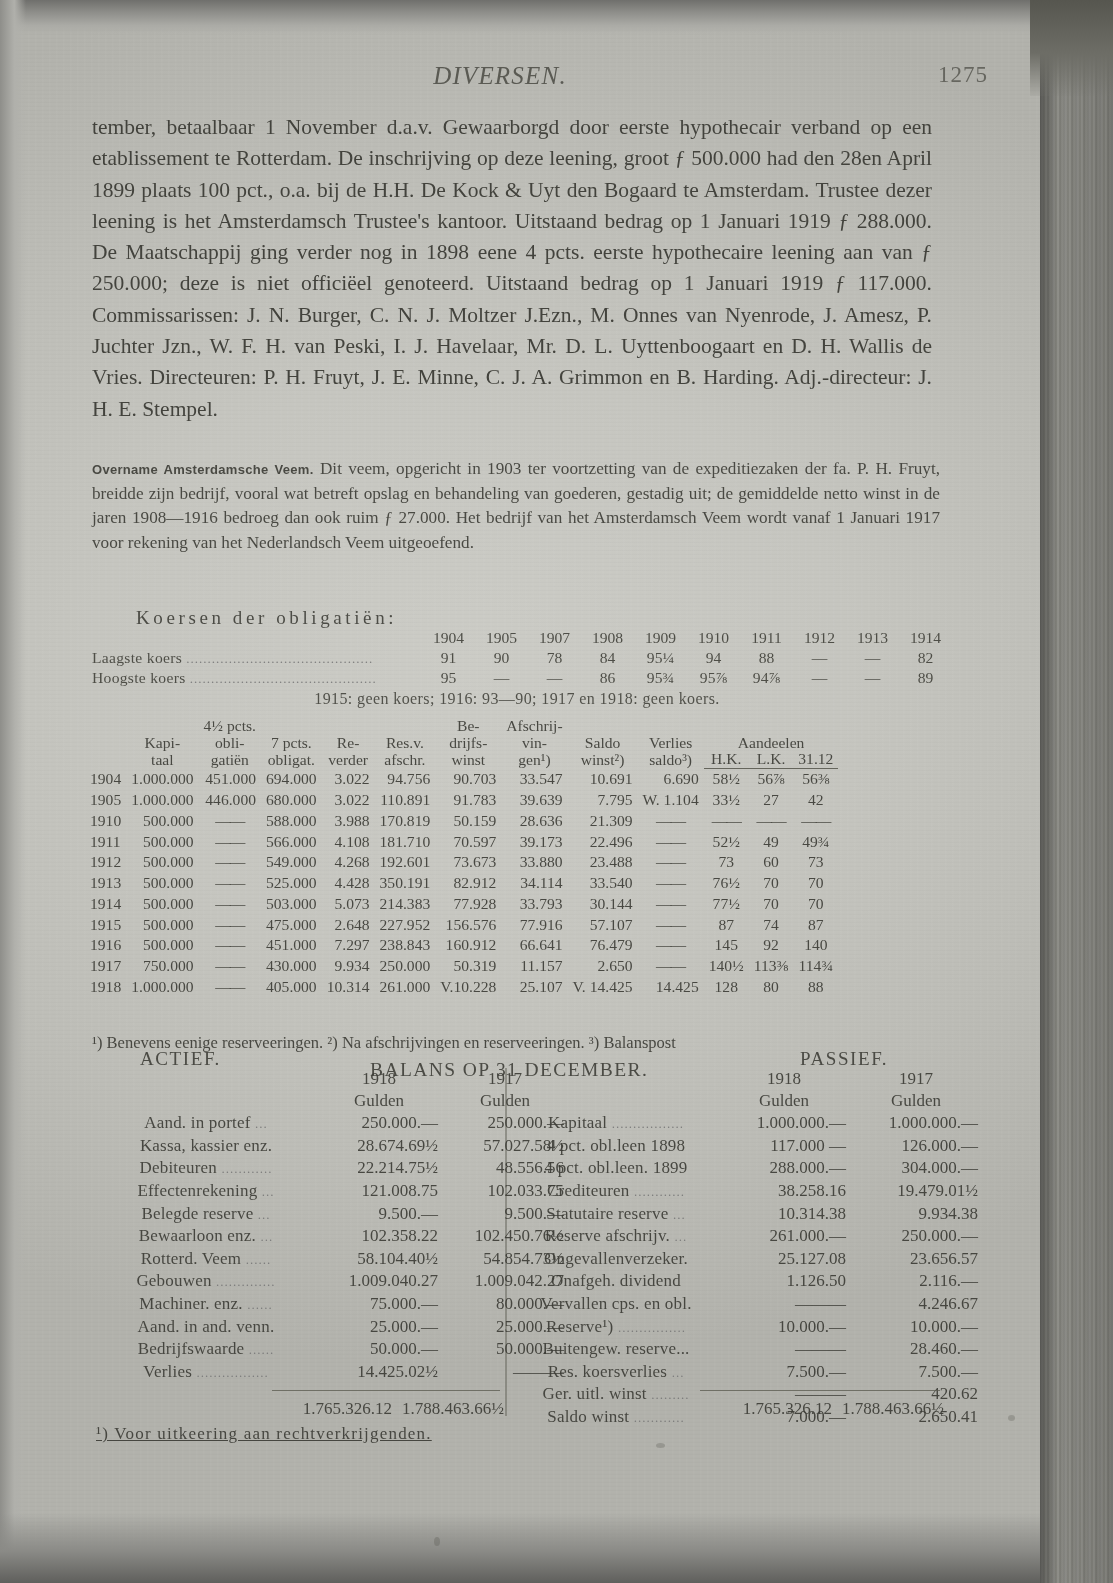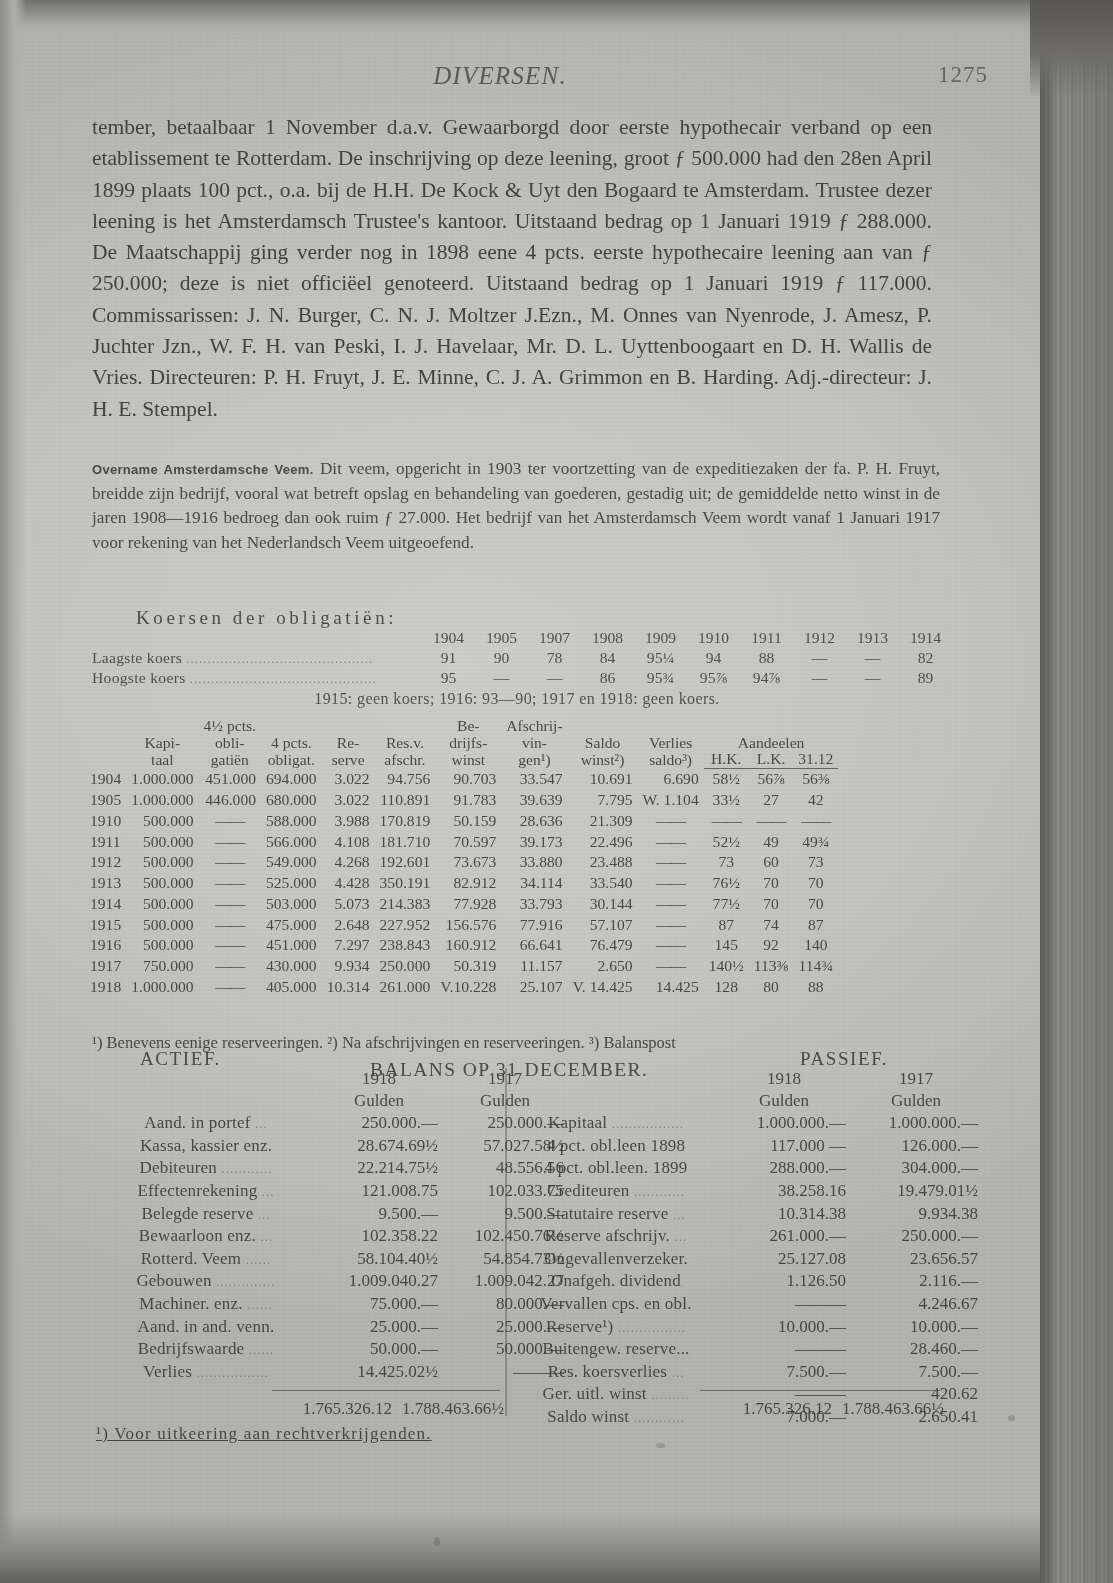--- a/index.html
+++ b/index.html
@@ -327,35 +327,35 @@
             <th>Be-</th>
             <th>Afschrij-</th>
             <th></th>
             <th></th>
             <th colspan="3"></th>
           </tr>
           <tr>
             <th></th>
             <th>Kapi-</th>
             <th>obli-</th>
-            <th>4 pcts.</th>
+            <th>7 pcts.</th>
             <th>Re-</th>
             <th>Res.v.</th>
             <th>drijfs-</th>
             <th>vin-</th>
             <th>Saldo</th>
             <th>Verlies</th>
             <th colspan="3">Aandeelen</th>
           </tr>
           <tr>
             <th></th>
             <th>taal</th>
             <th>gatiën</th>
             <th>obligat.</th>
-            <th>serve</th>
+            <th>verder</th>
             <th>afschr.</th>
             <th>winst</th>
             <th>gen¹)</th>
             <th>winst²)</th>
             <th>saldo³)</th>
             <th class="ulhead">H.K.</th>
             <th class="ulhead">L.K.</th>
             <th class="ulhead">31.12</th>
           </tr>
         </thead>

